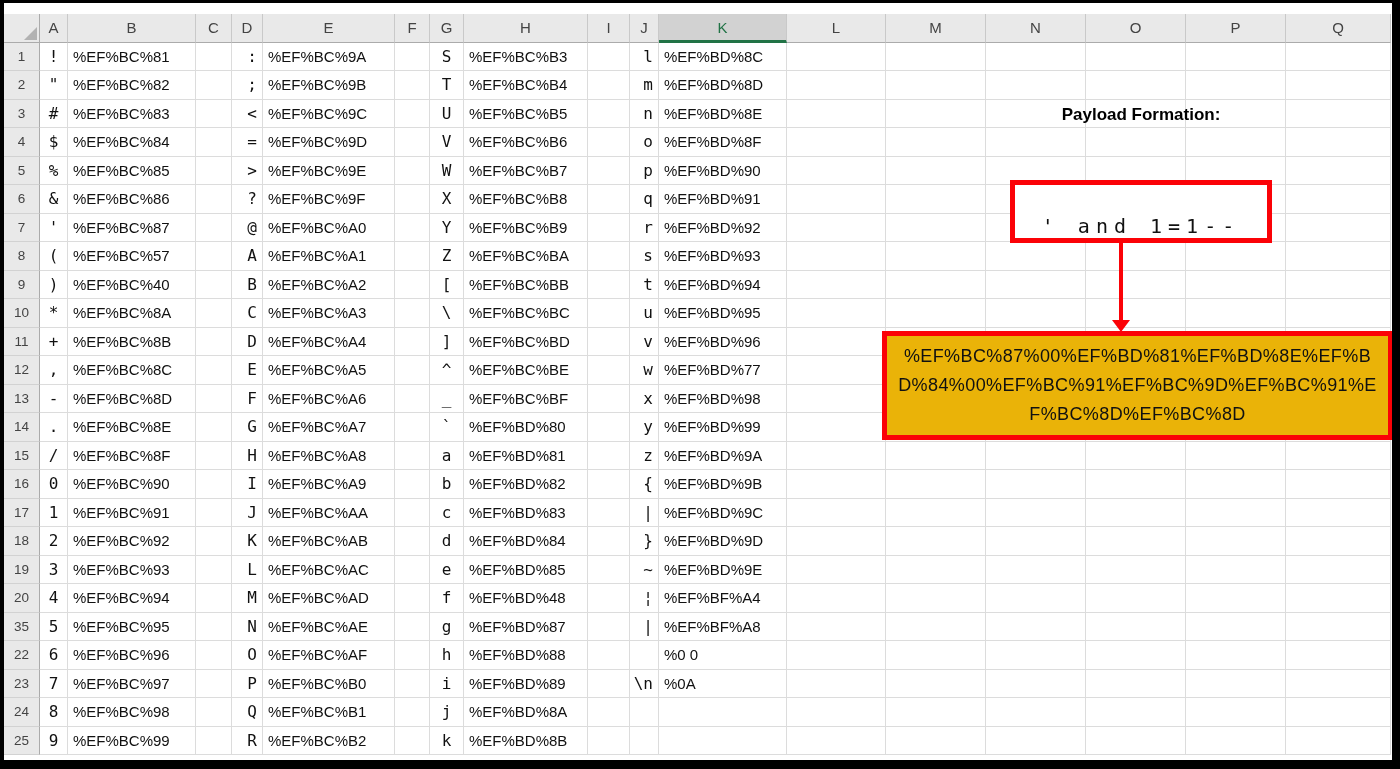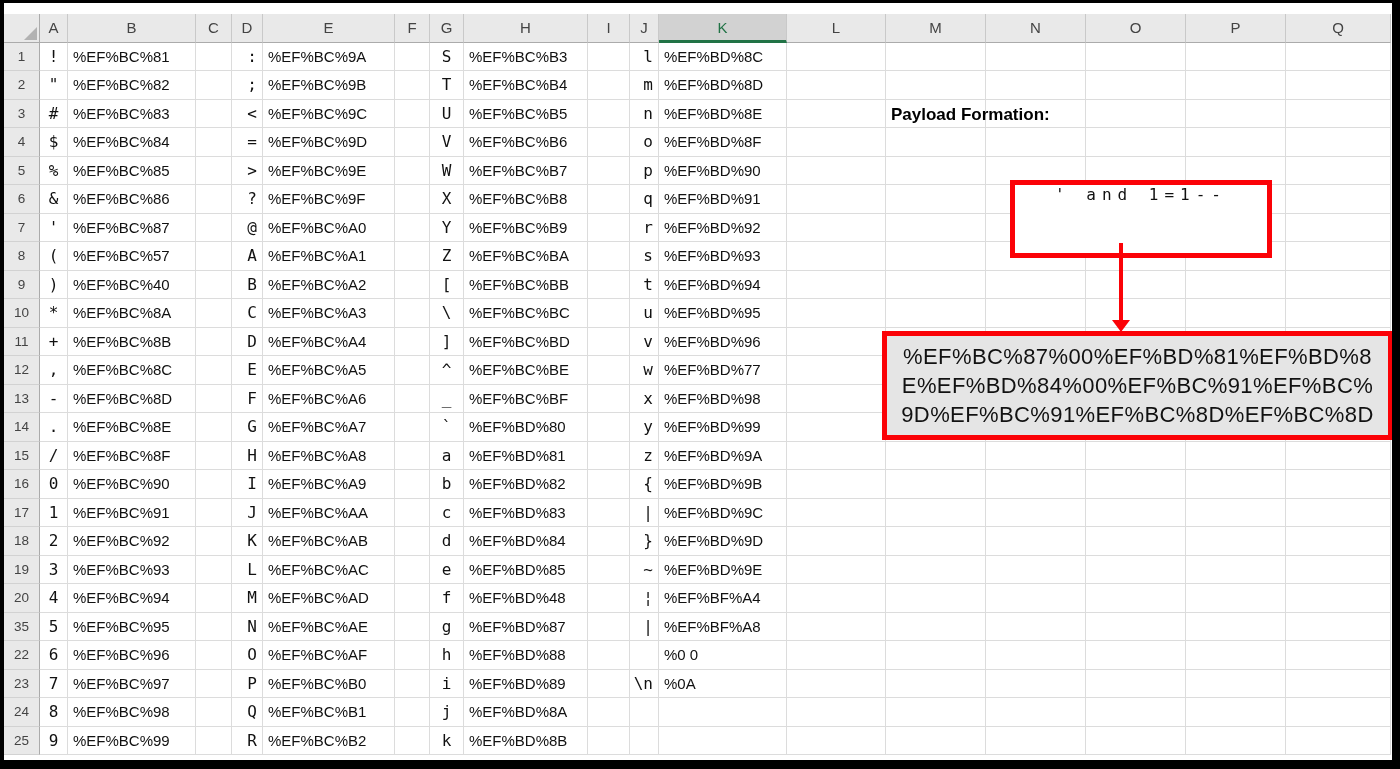--- a/index.html
+++ b/index.html
@@ -19,32 +19,32 @@
   .cell{box-sizing:border-box;height:28.5px;line-height:28px;background:#fff;
         border-right:1px solid #DCDCDC;border-bottom:1px solid #DCDCDC;
         overflow:hidden;white-space:nowrap;font-size:15px;color:#111;}
   .cell.rn{background:#E9E9E9;border-right:1px solid #ABABAB;border-bottom:1px solid #D2D2D2;
            text-align:center;font-size:13.5px;color:#444;}
   .code{padding-left:5px;}
   .char{font-family:"DejaVu Sans Mono",monospace;font-size:16px;}
   .col-A,.col-G{text-align:center;}
   .col-D,.col-J{text-align:right;padding-right:5px;}
   .anno{position:absolute;}
-  #anno-title{left:887px;top:102px;width:500px;
+  #anno-title{left:887px;top:102px;width:500px;text-align:center;
               font-weight:bold;font-size:17px;color:#000;}
-  #box1{left:1006px;top:177px;width:262px;height:78px;border:5px solid #FB0207;
-        box-sizing:border-box;background:#fff;display:flex;align-items:flex-start;justify-content:center;
-        font-family:"DejaVu Sans Mono",monospace;font-size:16px;letter-spacing:6px;color:#111;}
+  #box1{left:1006px;top:177px;width:262px;height:63px;border:5px solid #FB0207;
+        box-sizing:border-box;background:#fff;display:flex;align-items:flex-end;justify-content:center;
+        font-family:"DejaVu Sans Mono",monospace;font-size:20px;letter-spacing:6px;color:#111;}
   #arrow-line{left:1115px;top:240px;width:4px;height:80px;background:#FB0207;}
   #arrow-head{left:1108px;top:317px;width:0;height:0;
               border-left:9px solid transparent;border-right:9px solid transparent;
               border-top:12px solid #FB0207;}
   #box2{left:878px;top:328px;width:511px;height:109px;border:5px solid #FB0207;
-        box-sizing:border-box;background:#e5e5e5;display:flex;align-items:center;justify-content:center;
-        padding:4px 9px;font-size:22px;line-height:29px;letter-spacing:0.4px;
+        box-sizing:border-box;background:#eab308;display:flex;align-items:center;justify-content:center;
+        padding:4px 9px;font-size:18px;line-height:29px;letter-spacing:0.4px;
         text-align:center;word-break:break-all;color:#111;}
 </style>
 </head>
 <body>
 
 <div class="frame">
   <div class="canvas">
     <div class="gridwrap">
       <div id="grid">
           <div class="hcell corner">

